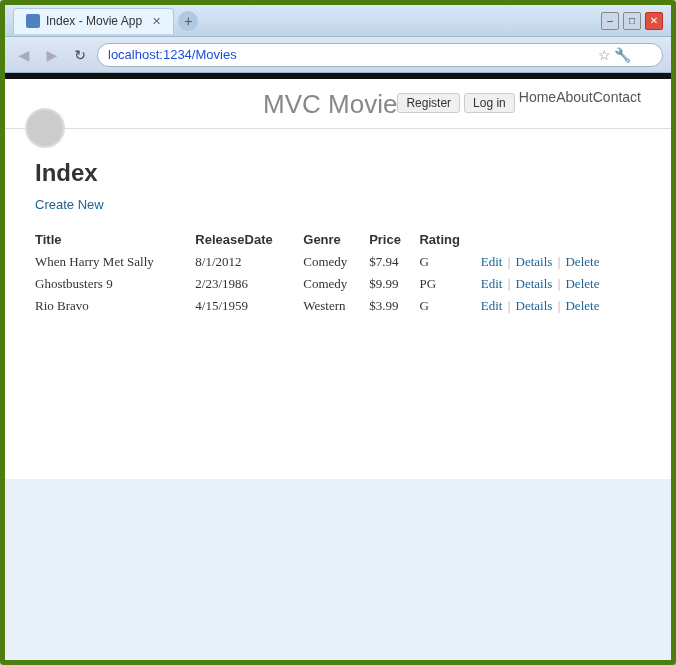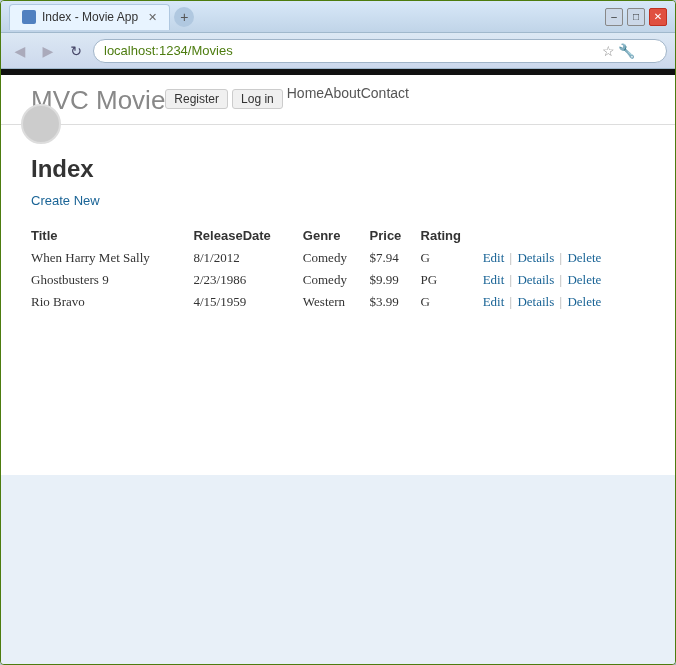--- a/index.html
+++ b/index.html
@@ -7,21 +7,21 @@
       background: #c8d8e8;
       font-family: Arial, sans-serif;
       font-size: 13px;
     }
 
     
     .window {
       width: 676px;
       height: 665px;
       background: #e8f0f8;
-      border: 1px solid #4d7c0f;
+      border: 5px solid #4d7c0f;
       border-radius: 4px;
       overflow: hidden;
       box-shadow: 2px 2px 8px rgba(0,0,0,0.3);
     }
 
     
     .titlebar {
       height: 32px;
       background: linear-gradient(to bottom, #d8e8f8, #c0d4e8);
       display: flex;
@@ -119,21 +119,21 @@
       border-radius: 12px;
       background: white;
       padding: 0 30px 0 10px;
       font-size: 13px;
       color: #333;
       display: flex;
       align-items: center;
     }
     .address-text {
       font-size: 13px;
-      color: #4d7c0f;
+      color: #1d4ed8;
     }
     .address-icons {
       margin-left: auto;
       display: flex;
       gap: 4px;
     }
     .addr-icon {
       color: #888;
       font-size: 14px;
       cursor: pointer;
@@ -155,21 +155,21 @@
     
     .site-header {
       background: white;
       padding: 10px 30px 0 30px;
       border-bottom: 1px solid #ddd;
       position: relative;
     }
     .header-top {
       display: flex;
       align-items: flex-start;
-      justify-content: flex-start;
+      justify-content: flex-end;
     }
     .site-title {
       font-size: 26px;
       color: #888;
       font-weight: normal;
       padding-bottom: 8px;
     }
     .header-right {
       display: flex;
       flex-direction: row;

